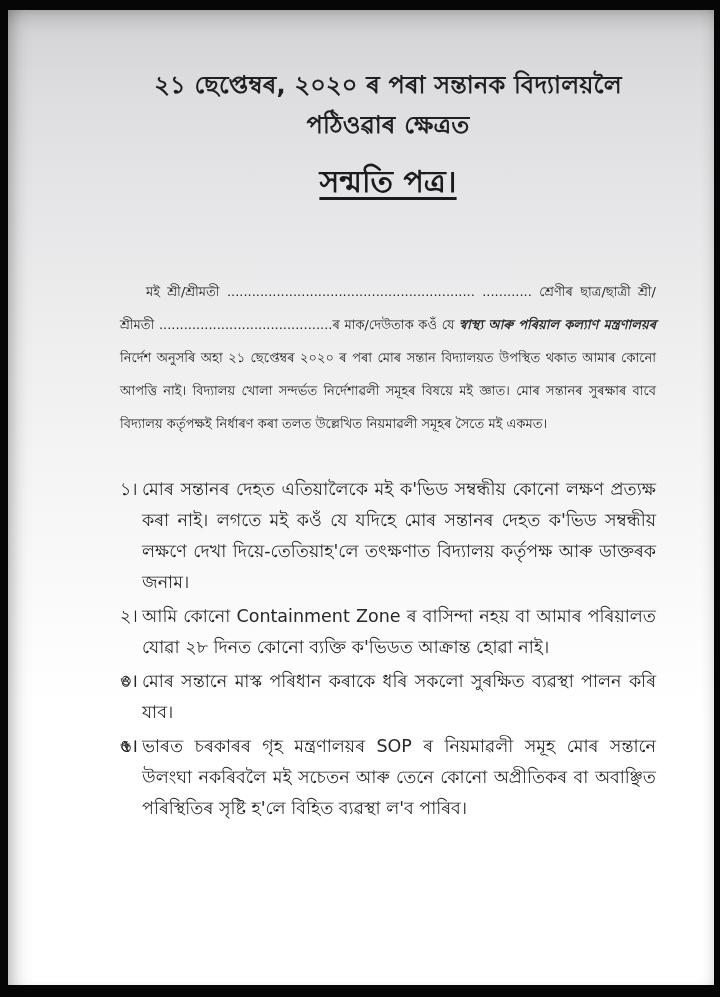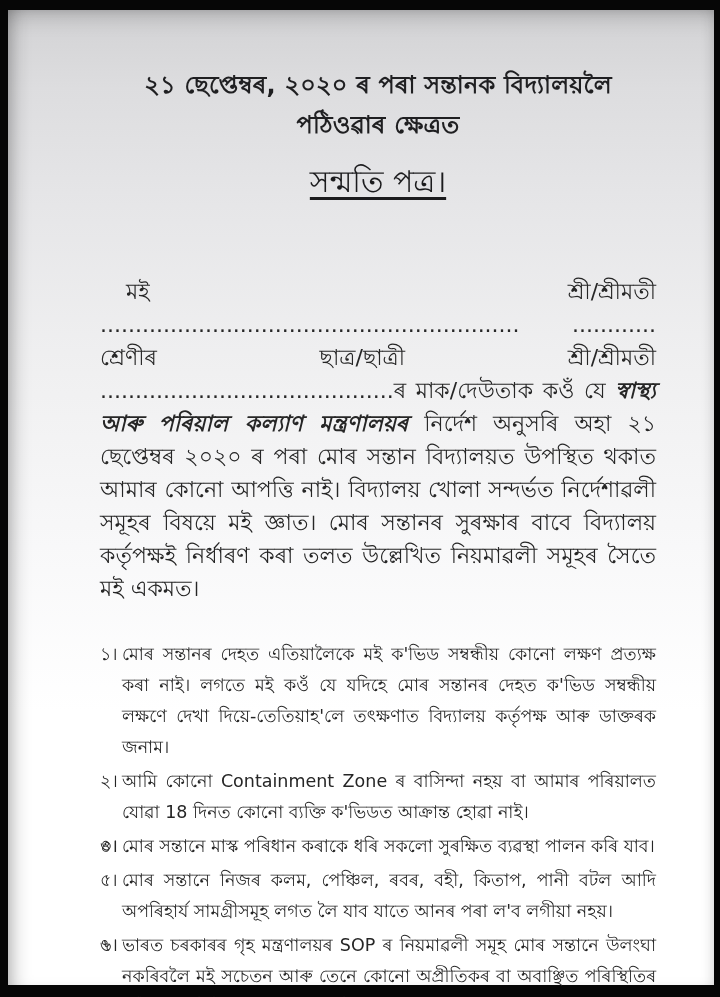--- a/index.html
+++ b/index.html
@@ -23,43 +23,44 @@
       #e6e6e8 20%,
       #efeff0 35%,
       #f8f8f9 55%,
       #ffffff 72%,
       #ffffff 100%);
     box-shadow:
       inset 16px 0 20px -14px rgba(0,0,0,0.35),
       inset -10px 0 16px -12px rgba(0,0,0,0.20),
       inset 0 18px 26px -18px rgba(0,0,0,0.30);
     color:#262626;
+    padding-left:20px;
   }
   .doc {
     position:relative;
     padding:56px 58px 0 92px;
   }
   .title-block { text-align:center; }
   .title-l1 {
     font-size:24px;
     font-weight:bold;
     color:#1f1f21;
     letter-spacing:0.2px;
   }
   .title-l2 {
     margin-top:12px;
     font-size:30px;
-    font-weight:normal;
+    font-weight:bold;
     color:#1b1b1d;
     text-decoration:underline;
     text-underline-offset:5px;
   }
   .intro {
     margin-top:66px;
-    font-size:22px;
+    font-size:13px;
     line-height:33px;
     text-align:justify;
     text-indent:26px;
   }
   .bi { font-weight:bold; font-style:italic; }
   .rules { margin-top:34px; }
   .rule {
     position:relative;
     padding-left:22px;
     font-size:17.5px;
@@ -86,32 +87,31 @@
 
       <p class="intro"><span>মই শ্ৰী/শ্ৰীমতী </span><span>............................................................</span> <span>............</span><span> শ্ৰেণীৰ ছাত্ৰ/ছাত্ৰী শ্ৰী/শ্ৰীমতী </span><span>..........................................</span><span>ৰ মাক/দেউতাক কওঁ যে </span><span class="bi">স্বাস্থ্য আৰু পৰিয়াল কল্যাণ মন্ত্ৰণালয়ৰ</span><span> নিৰ্দেশ অনুসৰি অহা ২১ ছেপ্তেম্বৰ ২০২০ ৰ  পৰা মোৰ সন্তান বিদ্যালয়ত উপস্থিত থকাত আমাৰ কোনো আপত্তি নাই। বিদ্যালয় খোলা সন্দৰ্ভত নিৰ্দেশাৱলী সমূহৰ বিষয়ে মই জ্ঞাত। মোৰ সন্তানৰ সুৰক্ষাৰ বাবে বিদ্যালয় কৰ্তৃপক্ষই নিৰ্ধাৰণ কৰা তলত উল্লেখিত নিয়মাৱলী সমূহৰ সৈতে মই একমত।</span></p>
 
       <div class="rules">
         <div class="rule">
           <span class="rule-num">১।</span>
           <span>মোৰ সন্তানৰ দেহত এতিয়ালৈকে মই ক'ভিড সম্বন্ধীয় কোনো লক্ষণ প্ৰত্যক্ষ কৰা নাই। লগতে মই কওঁ যে যদিহে মোৰ সন্তানৰ দেহত ক'ভিড সম্বন্ধীয় লক্ষণে দেখা দিয়ে-তেতিয়াহ'লে তৎক্ষণাত বিদ্যালয় কৰ্তৃপক্ষ আৰু ডাক্তৰক জনাম।</span>
         </div>
         <div class="rule">
           <span class="rule-num">২।</span>
-          <span>আমি কোনো Containment Zone ৰ বাসিন্দা নহয় বা আমাৰ পৰিয়ালত যোৱা 18 দিনত কোনো ব্যক্তি ক'ভিডত আক্ৰান্ত হোৱা নাই।</span>
+          <span>আমি কোনো Containment Zone ৰ বাসিন্দা নহয় বা আমাৰ পৰিয়ালত যোৱা ২৮ দিনত কোনো ব্যক্তি ক'ভিডত আক্ৰান্ত হোৱা নাই।</span>
         </div>
         <div class="rule">
           <span class="rule-num">৩।</span>
         </div>
         <div class="rule">
           <span class="rule-num">৪।</span>
           <span>মোৰ সন্তানে মাস্ক পৰিধান কৰাকে ধৰি সকলো সুৰক্ষিত ব্যৱস্থা পালন কৰি যাব।</span>
         </div>
         <div class="rule">
           <span class="rule-num">৫।</span>
-          <span>মোৰ সন্তানে নিজৰ কলম, পেঞ্চিল, ৰবৰ, বহী, কিতাপ, পানী বটল আদি অপৰিহাৰ্য সামগ্ৰীসমূহ লগত লৈ যাব যাতে আনৰ পৰা ল'ব লগীয়া নহয়।</span>
         </div>
         <div class="rule">
           <span class="rule-num">৬।</span>
         </div>
         <div class="rule">
           <span class="rule-num">৭।</span>
           <span>ভাৰত চৰকাৰৰ গৃহ মন্ত্ৰণালয়ৰ SOP ৰ নিয়মাৱলী সমূহ মোৰ সন্তানে উলংঘা নকৰিবলৈ মই সচেতন আৰু তেনে কোনো অপ্ৰীতিকৰ বা অবাঞ্ছিত পৰিস্থিতিৰ সৃষ্টি হ'লে বিহিত ব্যৱস্থা ল'ব পাৰিব।</span>
         </div>
       </div>
 

